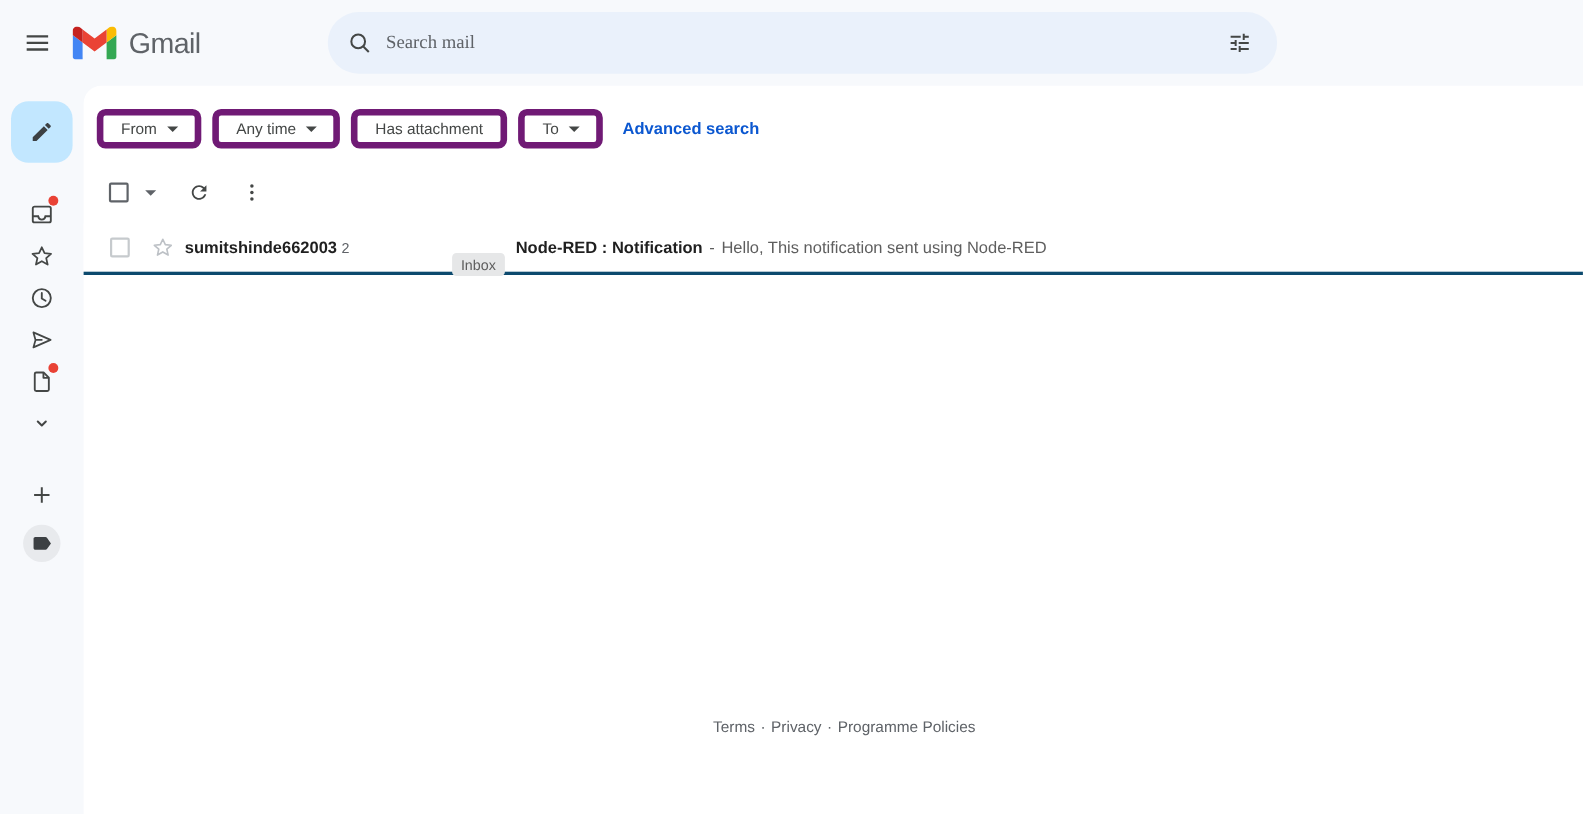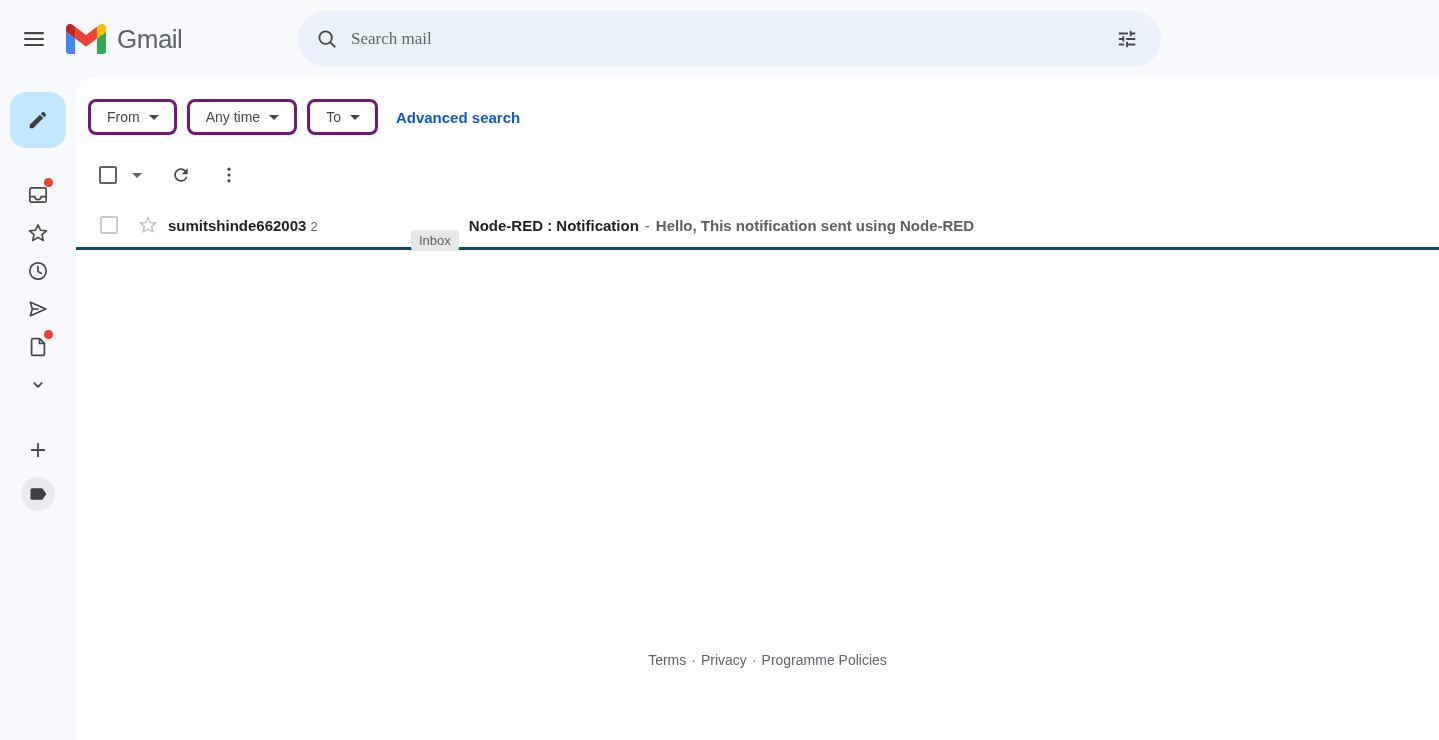--- a/index.html
+++ b/index.html
@@ -35,21 +35,21 @@
   .ndot { position:absolute; top:-1px; right:9px; width:9px; height:9px; border-radius:50%; background:#e94235; }
   .plus-item { margin-top:33px; }
   .label-item { margin-top:11px; width:34px; height:34px; border:none; border-radius:50%; background:#e8eaed;
                 display:flex; align-items:center; justify-content:center; cursor:pointer; color:#3c4043; }
 
   .main { flex:1; background:#ffffff; border-top-left-radius:16px; display:flex; flex-direction:column; min-width:0; }
 
   
   .chips { display:flex; align-items:center; gap:10px; margin:21px 0 0 12px; }
   .chip { height:36px; display:flex; align-items:center; gap:9px; padding:0 15px 0 16px;
-          background:#fff; border:3px solid #701a75; border-radius:8px; font-size:14px; color:#444746;
+          background:#fff; border:6px solid #701a75; border-radius:8px; font-size:14px; color:#444746;
           font-family:"Liberation Sans", sans-serif; cursor:pointer; }
   .chip.no-caret { padding:0 16px; }
   .caret { width:0; height:0; border-left:5px solid transparent; border-right:5px solid transparent;
            border-top:5px solid #444746; display:inline-block; }
   .adv-link { margin-left:8px; color:#0b57d0; font-size:15px; font-weight:bold; text-decoration:none; cursor:pointer; }
 
   
   .toolbar { display:flex; align-items:center; height:40px; margin-top:20px; padding-left:23px; }
   .cb { width:18px; height:18px; border:2px solid #5f6368; border-radius:2px; background:#fff; cursor:pointer; flex-shrink:0; }
   .caret-btn { width:24px; height:24px; margin-left:8px; border:none; background:transparent;
@@ -64,21 +64,21 @@
   .row-cb { border-color:#c6cacd; }
   .star-btn { margin-left:18px; width:24px; height:24px; border:none; background:transparent;
               display:flex; align-items:center; justify-content:center; cursor:pointer; color:#bdc1c6; }
   .sender { width:243px; margin-left:8px; font-size:15px; font-weight:bold; color:#1f1f1f;
             white-space:nowrap; overflow:hidden; }
   .sender .cnt { font-weight:normal; font-size:13px; color:#5f6368; margin-left:4px; }
   .badge { background:#e6e7e8; color:#5e5e5e; font-size:13px; padding:3px 8px; border-radius:4px;
            margin-right:10px; white-space:nowrap;margin-top:31px; }
   .subject { font-size:15px; font-weight:bold; color:#1f1f1f; white-space:nowrap; }
   .sep { font-size:15px; color:#5e5e5e; margin:0 6px; }
-  .snippet { font-size:15px; color:#5e5e5e; white-space:nowrap; overflow:hidden; text-overflow:ellipsis;font-weight:bold; }
+  .snippet { font-size:15px; color:#5e5e5e; white-space:nowrap; overflow:hidden; text-overflow:ellipsis; }
 
   .spacer { flex:1; }
 
   
   .bottom { display:flex; align-items:flex-start; padding:0 0 72px 20px; }
   .storage { width:265px; flex-shrink:0; }
   .bar { height:10px; border-radius:5px; background:#dadce0; overflow:hidden; }
   .fill { height:100%; border-radius:5px; background:#5e6368; }
   .stext { margin-top:8px; display:flex; align-items:center; gap:6px; font-size:15px; color:#5f6368; }
   .ext-btn { width:26px; height:26px; border:none; background:#f1f3f4; border-radius:4px;
@@ -188,20 +188,23 @@
 
       <div class="chips">
         <button class="chip">
           <span>From</span>
           <i class="caret"></i>
         </button>
         <button class="chip">
           <span>Any time</span>
           <i class="caret"></i>
         </button>
+        <button class="chip no-caret">
+          <span>Has attachment</span>
+        </button>
         <button class="chip">
           <span>To</span>
           <i class="caret"></i>
         </button>
         <a class="adv-link">Advanced search</a>
       </div>
 
       <div class="toolbar">
         <div class="cb"></div>
         <button class="caret-btn">

